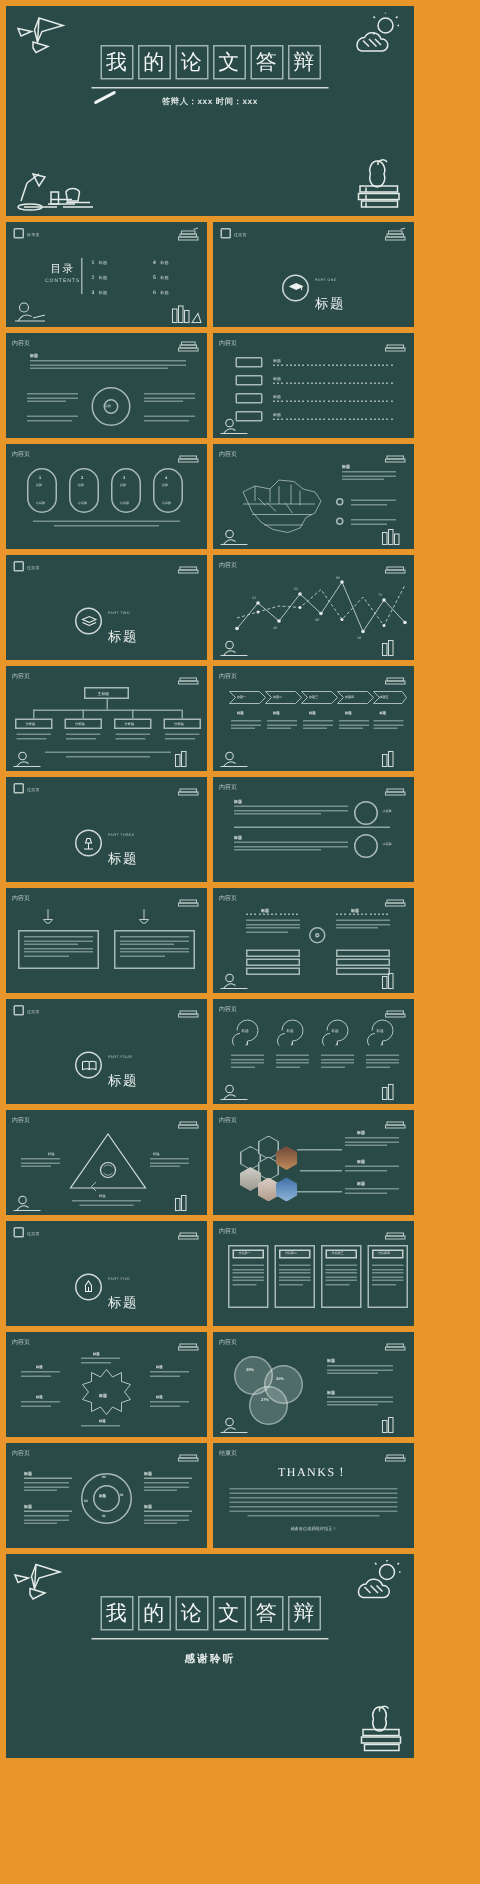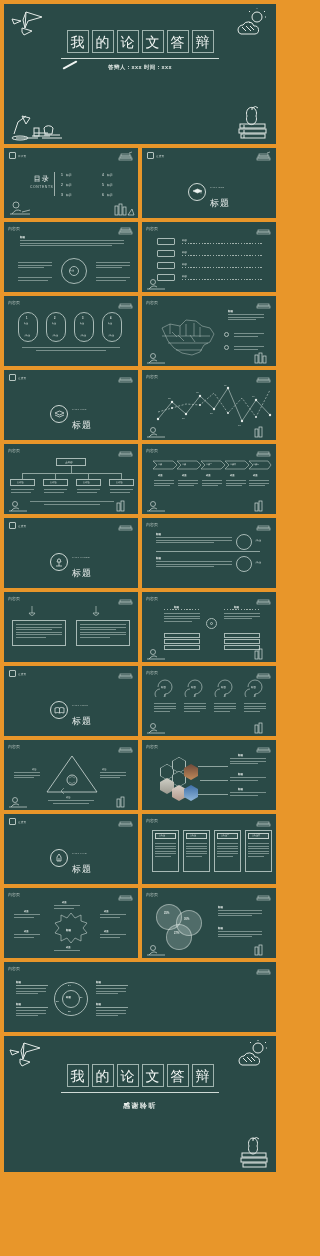--- a/index.html
+++ b/index.html
@@ -1253,20 +1253,44 @@
         </div>
       <span class="lbl b" style="left:92px;top:40px">标题</span>
       <div class="line" style="left:92px;top:45px;width:32px;height:1px"></div>
       <div class="txtblock" style="left:92px;top:48px;width:30px">
           <i style="width:30px"></i>
           <i style="width:30px"></i>
           <i style="width:22px"></i>
         </div>
     </div>
 
+    <div class="slide small">
+      <span class="tag-slash">结束页</span>
+      <span class="corner-doodle">
+        <svg width="16" height="12" viewBox="0 0 16 12">
+            <g fill="none" stroke="#cfdad6" stroke-width=".7">
+              <rect x="2" y="5" width="11" height="2"></rect>
+              <rect x="1" y="7" width="13" height="2"></rect>
+            </g>
+          </svg>
+      </span>
+      <div class="thx">
+        <div class="thx-h">THANKS！</div>
+        <div class="thx-body">
+          <i></i>
+            <i></i>
+            <i></i>
+            <i></i>
+            <i></i>
+            <i></i>
+            <i style="width:88px;margin:0 auto"></i>
+        </div>
+        <div class="thx-foot">感谢各位老师批评指正！</div>
+      </div>
+    </div>
   </div>
 
   <div class="row">
     <div class="slide full">
       <span class="doodle d-tl">
         <svg width="48" height="28" viewBox="0 0 48 28">
             <g fill="none" stroke="#e3eae7" stroke-width="1">
           <path d="M16 3 L32 8 L18 12 L15 19 L13 11 Z"></path>
               <path d="M16 3 L15 19"></path>
           <path d="M2 10 L11 12 L4 15 Z"></path>

